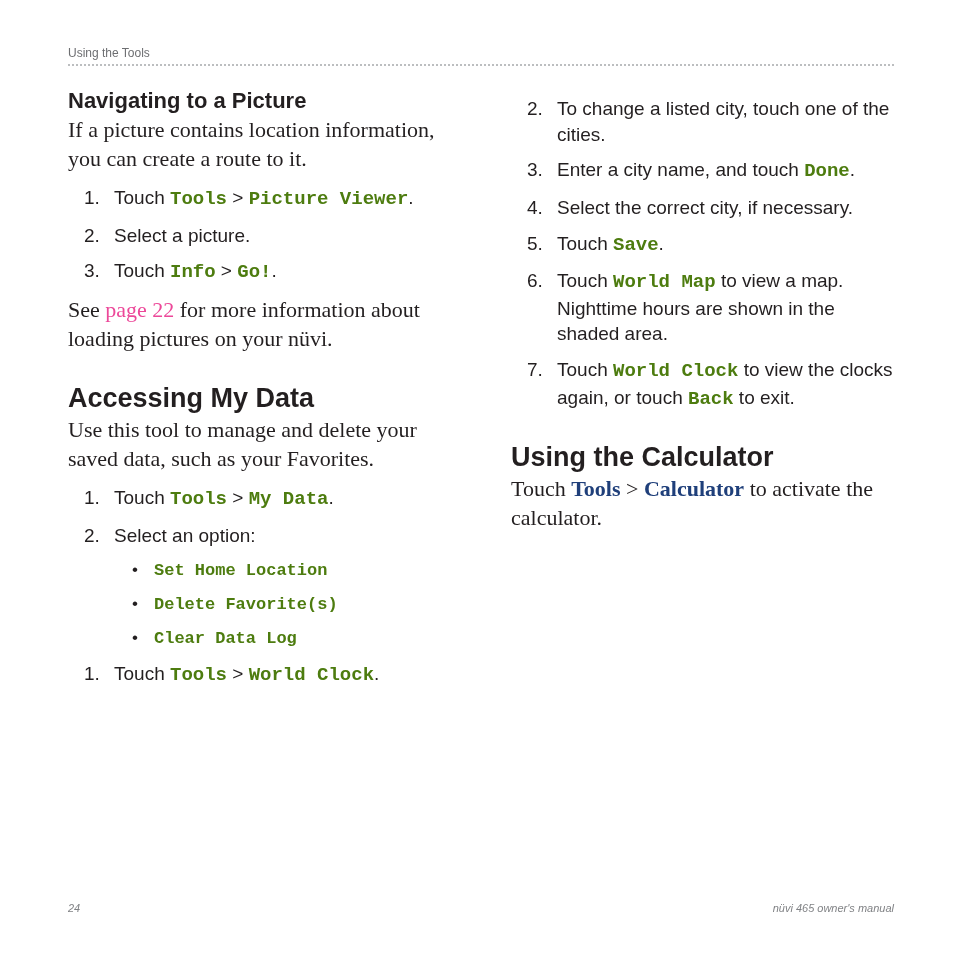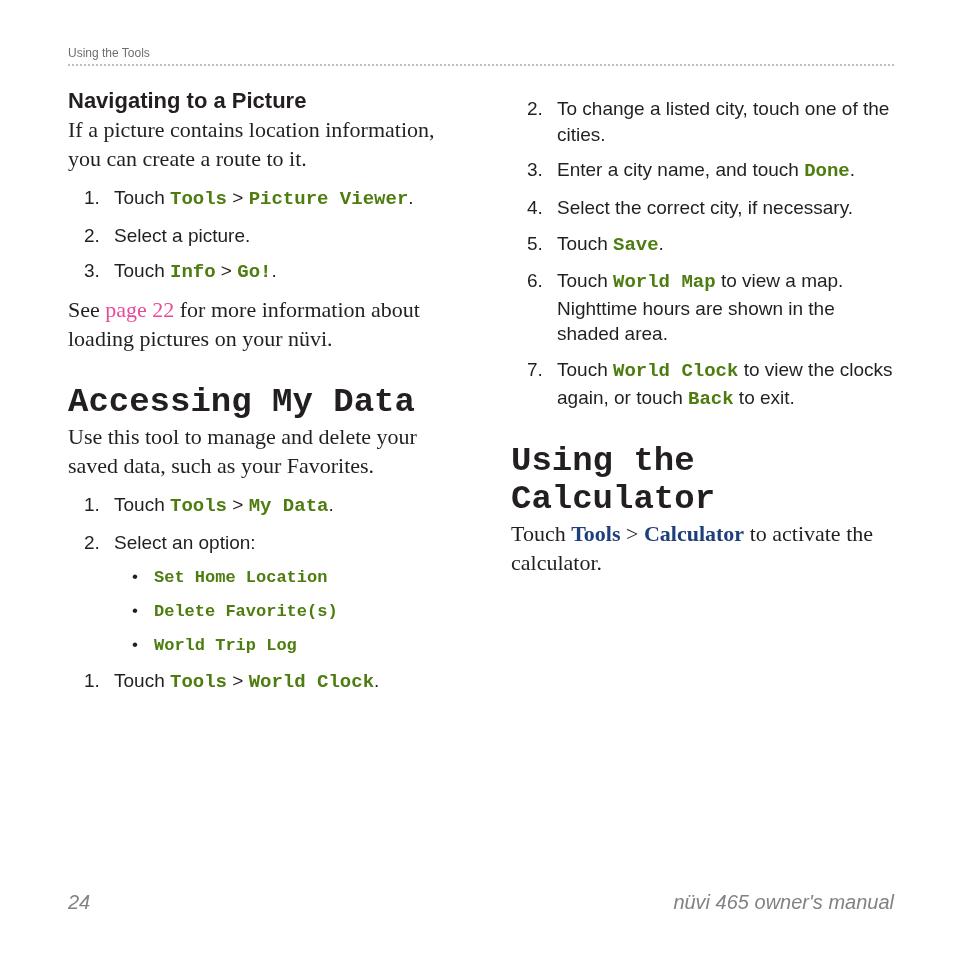--- a/index.html
+++ b/index.html
@@ -32,23 +32,23 @@
     min-width: 0;
   }
   h3.sub {
     font-family: Arial, sans-serif;
     font-weight: bold;
     font-size: 22px;
     color: #231f20;
     margin-bottom: 2px;
   }
   h2.sec {
-    font-family: Liberation Mono, monospace;
+    font-family: Liberation Sans, sans-serif;
     font-weight: bold;
-    font-size: 34px;
+    font-size: 27px;
     color: #231f20;
     margin-top: 30px;
     margin-bottom: 2px;
   }
   p.body {
     font-family: "Times New Roman", Times, serif;
     font-size: 22px;
     line-height: 1.30;
     color: #231f20;
     margin-bottom: 12px;
@@ -99,21 +99,21 @@
   .footer {
     position: absolute;
     left: 68px;
     right: 60px;
     bottom: 40px;
     display: flex;
     justify-content: space-between;
     font-family: Arial, sans-serif;
     font-style: italic;
     color: #808285;
-    font-size: 20px;
+    font-size: 11px;
   }
   ol.steps.continue { counter-reset: step 1; margin-top: 8px; }
 </style>
 </head>
 <body>
 
 <div class="header-row">Using the Tools</div>
 <hr class="dotted">
 
 <div class="cols">
@@ -142,21 +142,21 @@
 
     <ol class="steps">
       <li>
         <span>Touch </span><span class="ui">Tools</span><span> &gt; </span><span class="ui">My Data</span><span>.</span>
       </li>
       <li>
         <span>Select an option:</span>
         <ul class="bullets">
           <li><span class="ui">Set Home Location</span></li>
           <li><span class="ui">Delete Favorite(s)</span></li>
-          <li><span class="ui">World Trip Log</span></li>
+          <li><span class="ui">Clear Data Log</span></li>
         </ul>
       </li>
     </ol>
 
     <ol class="steps">
       <li>
         <span>Touch </span><span class="ui">Tools</span><span> &gt; </span><span class="ui">World Clock</span><span>.</span>
       </li>
     </ol>
 

